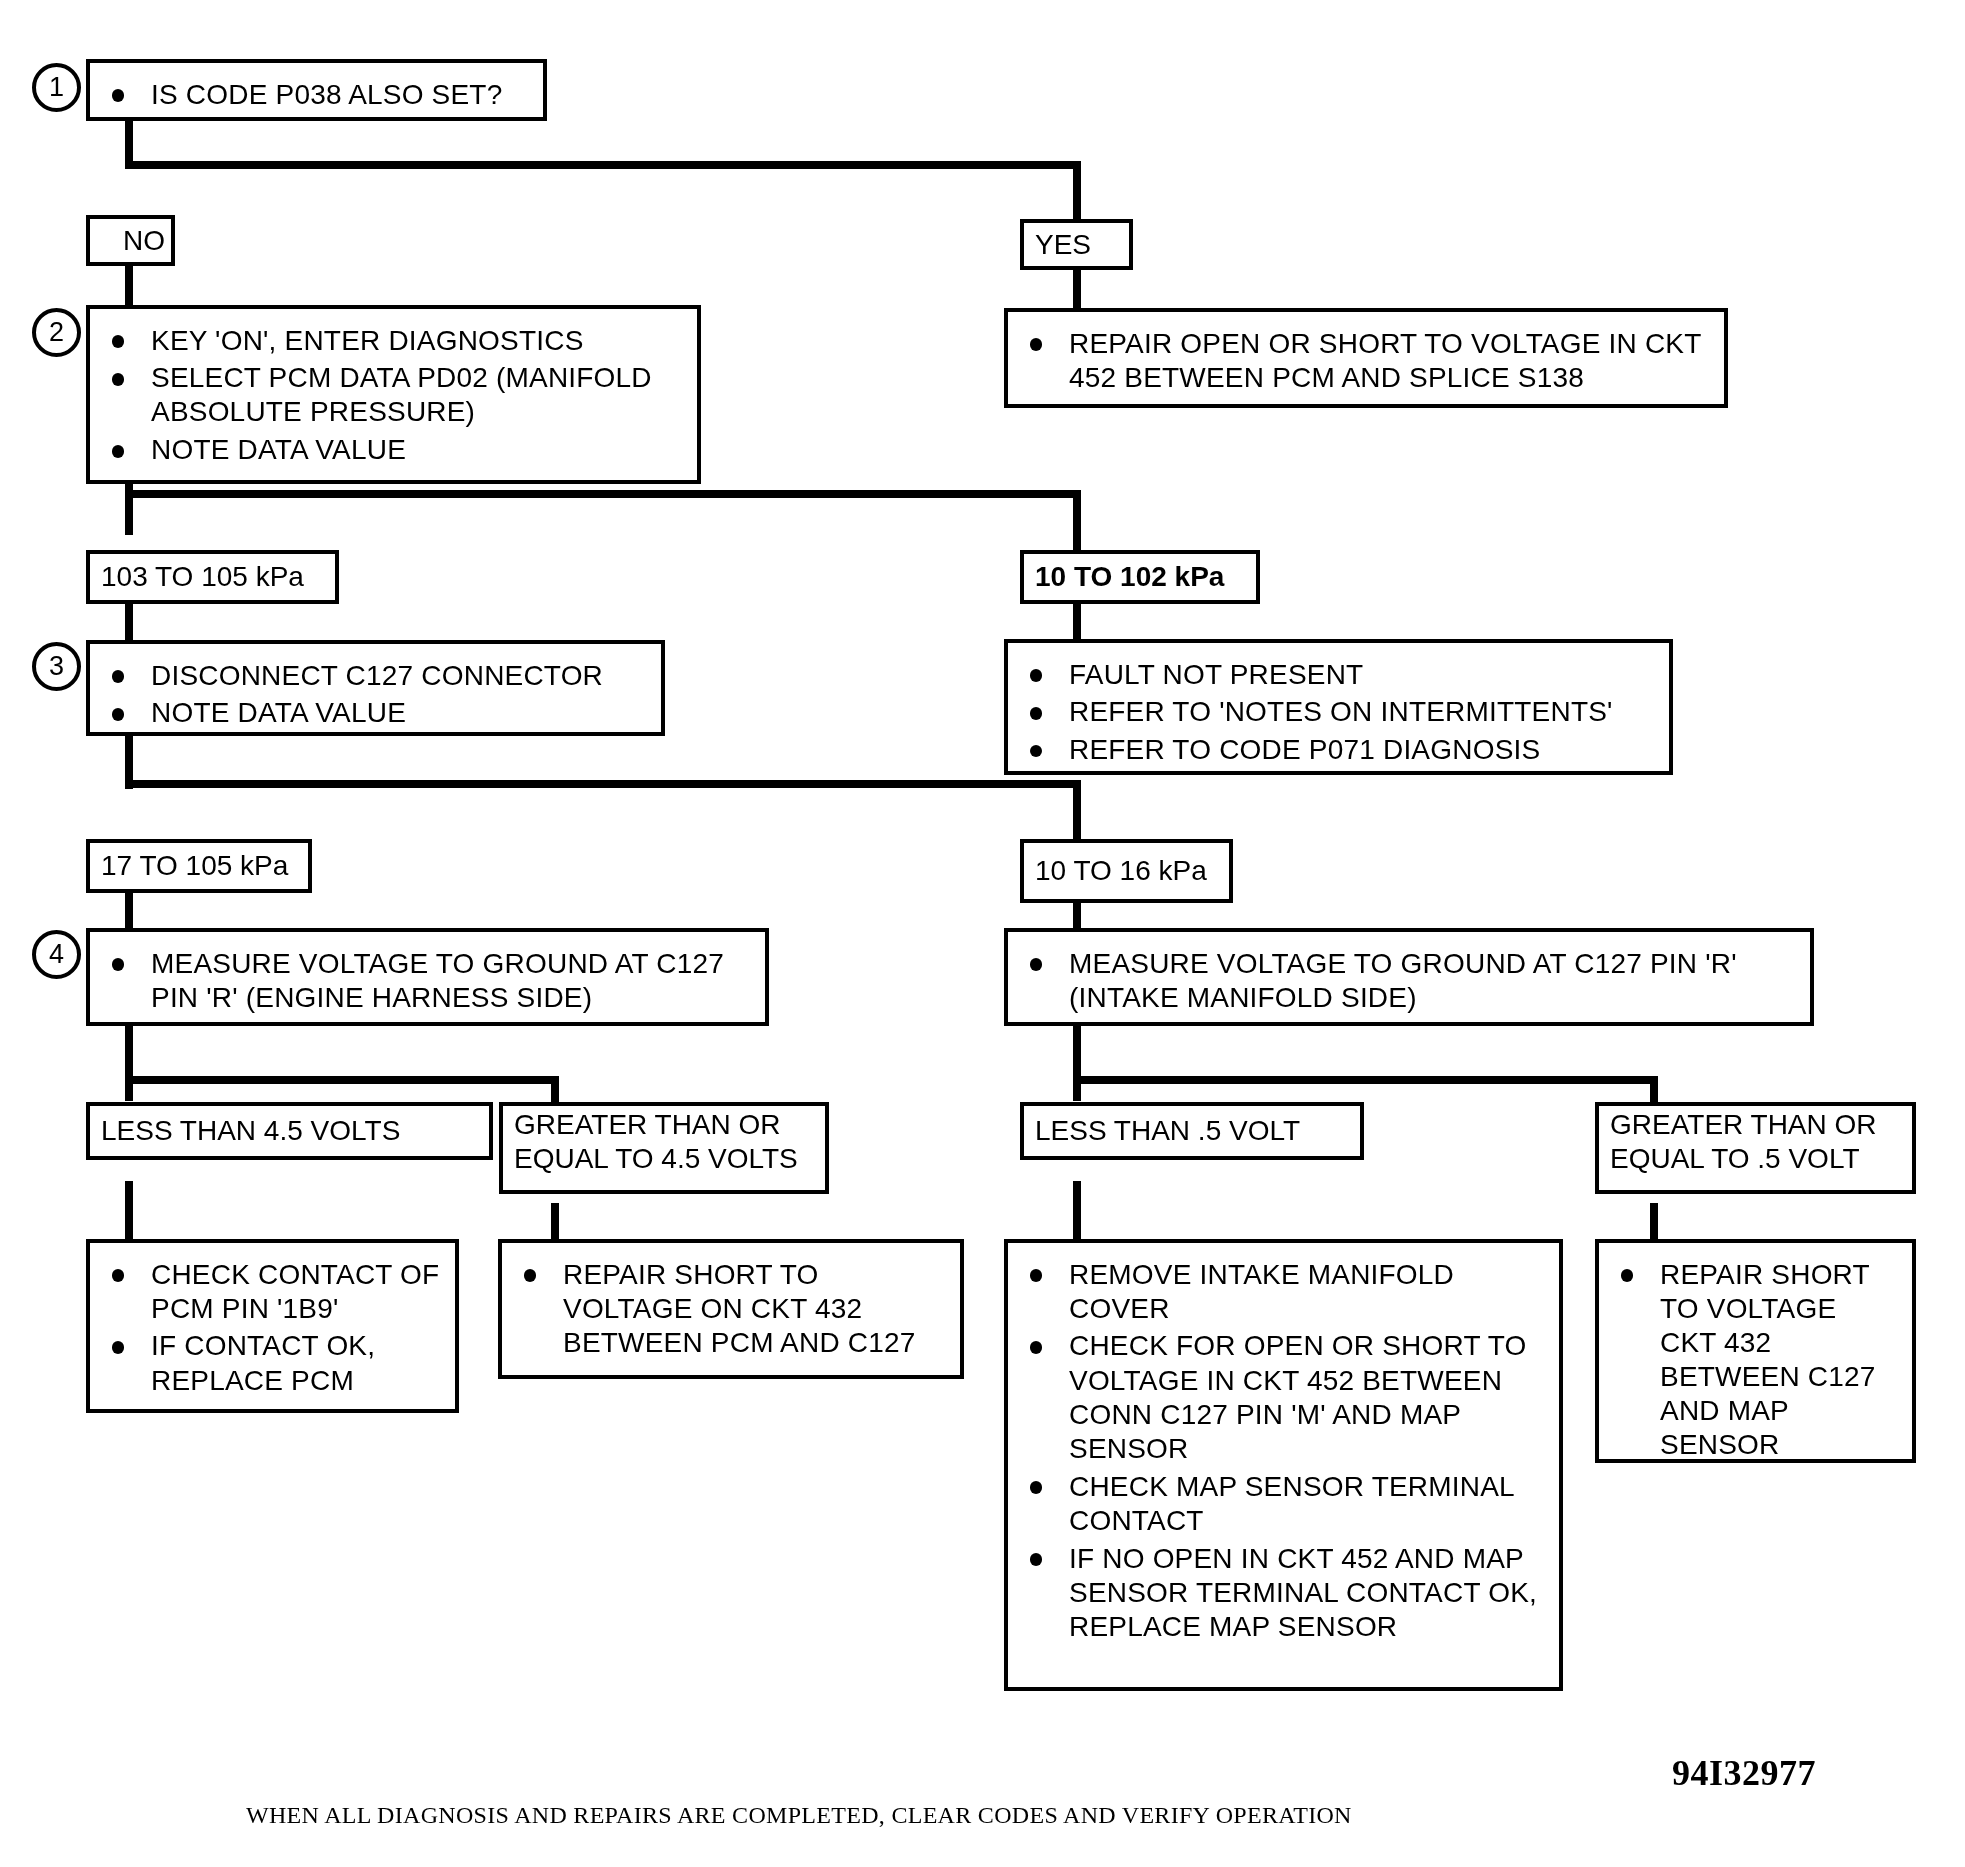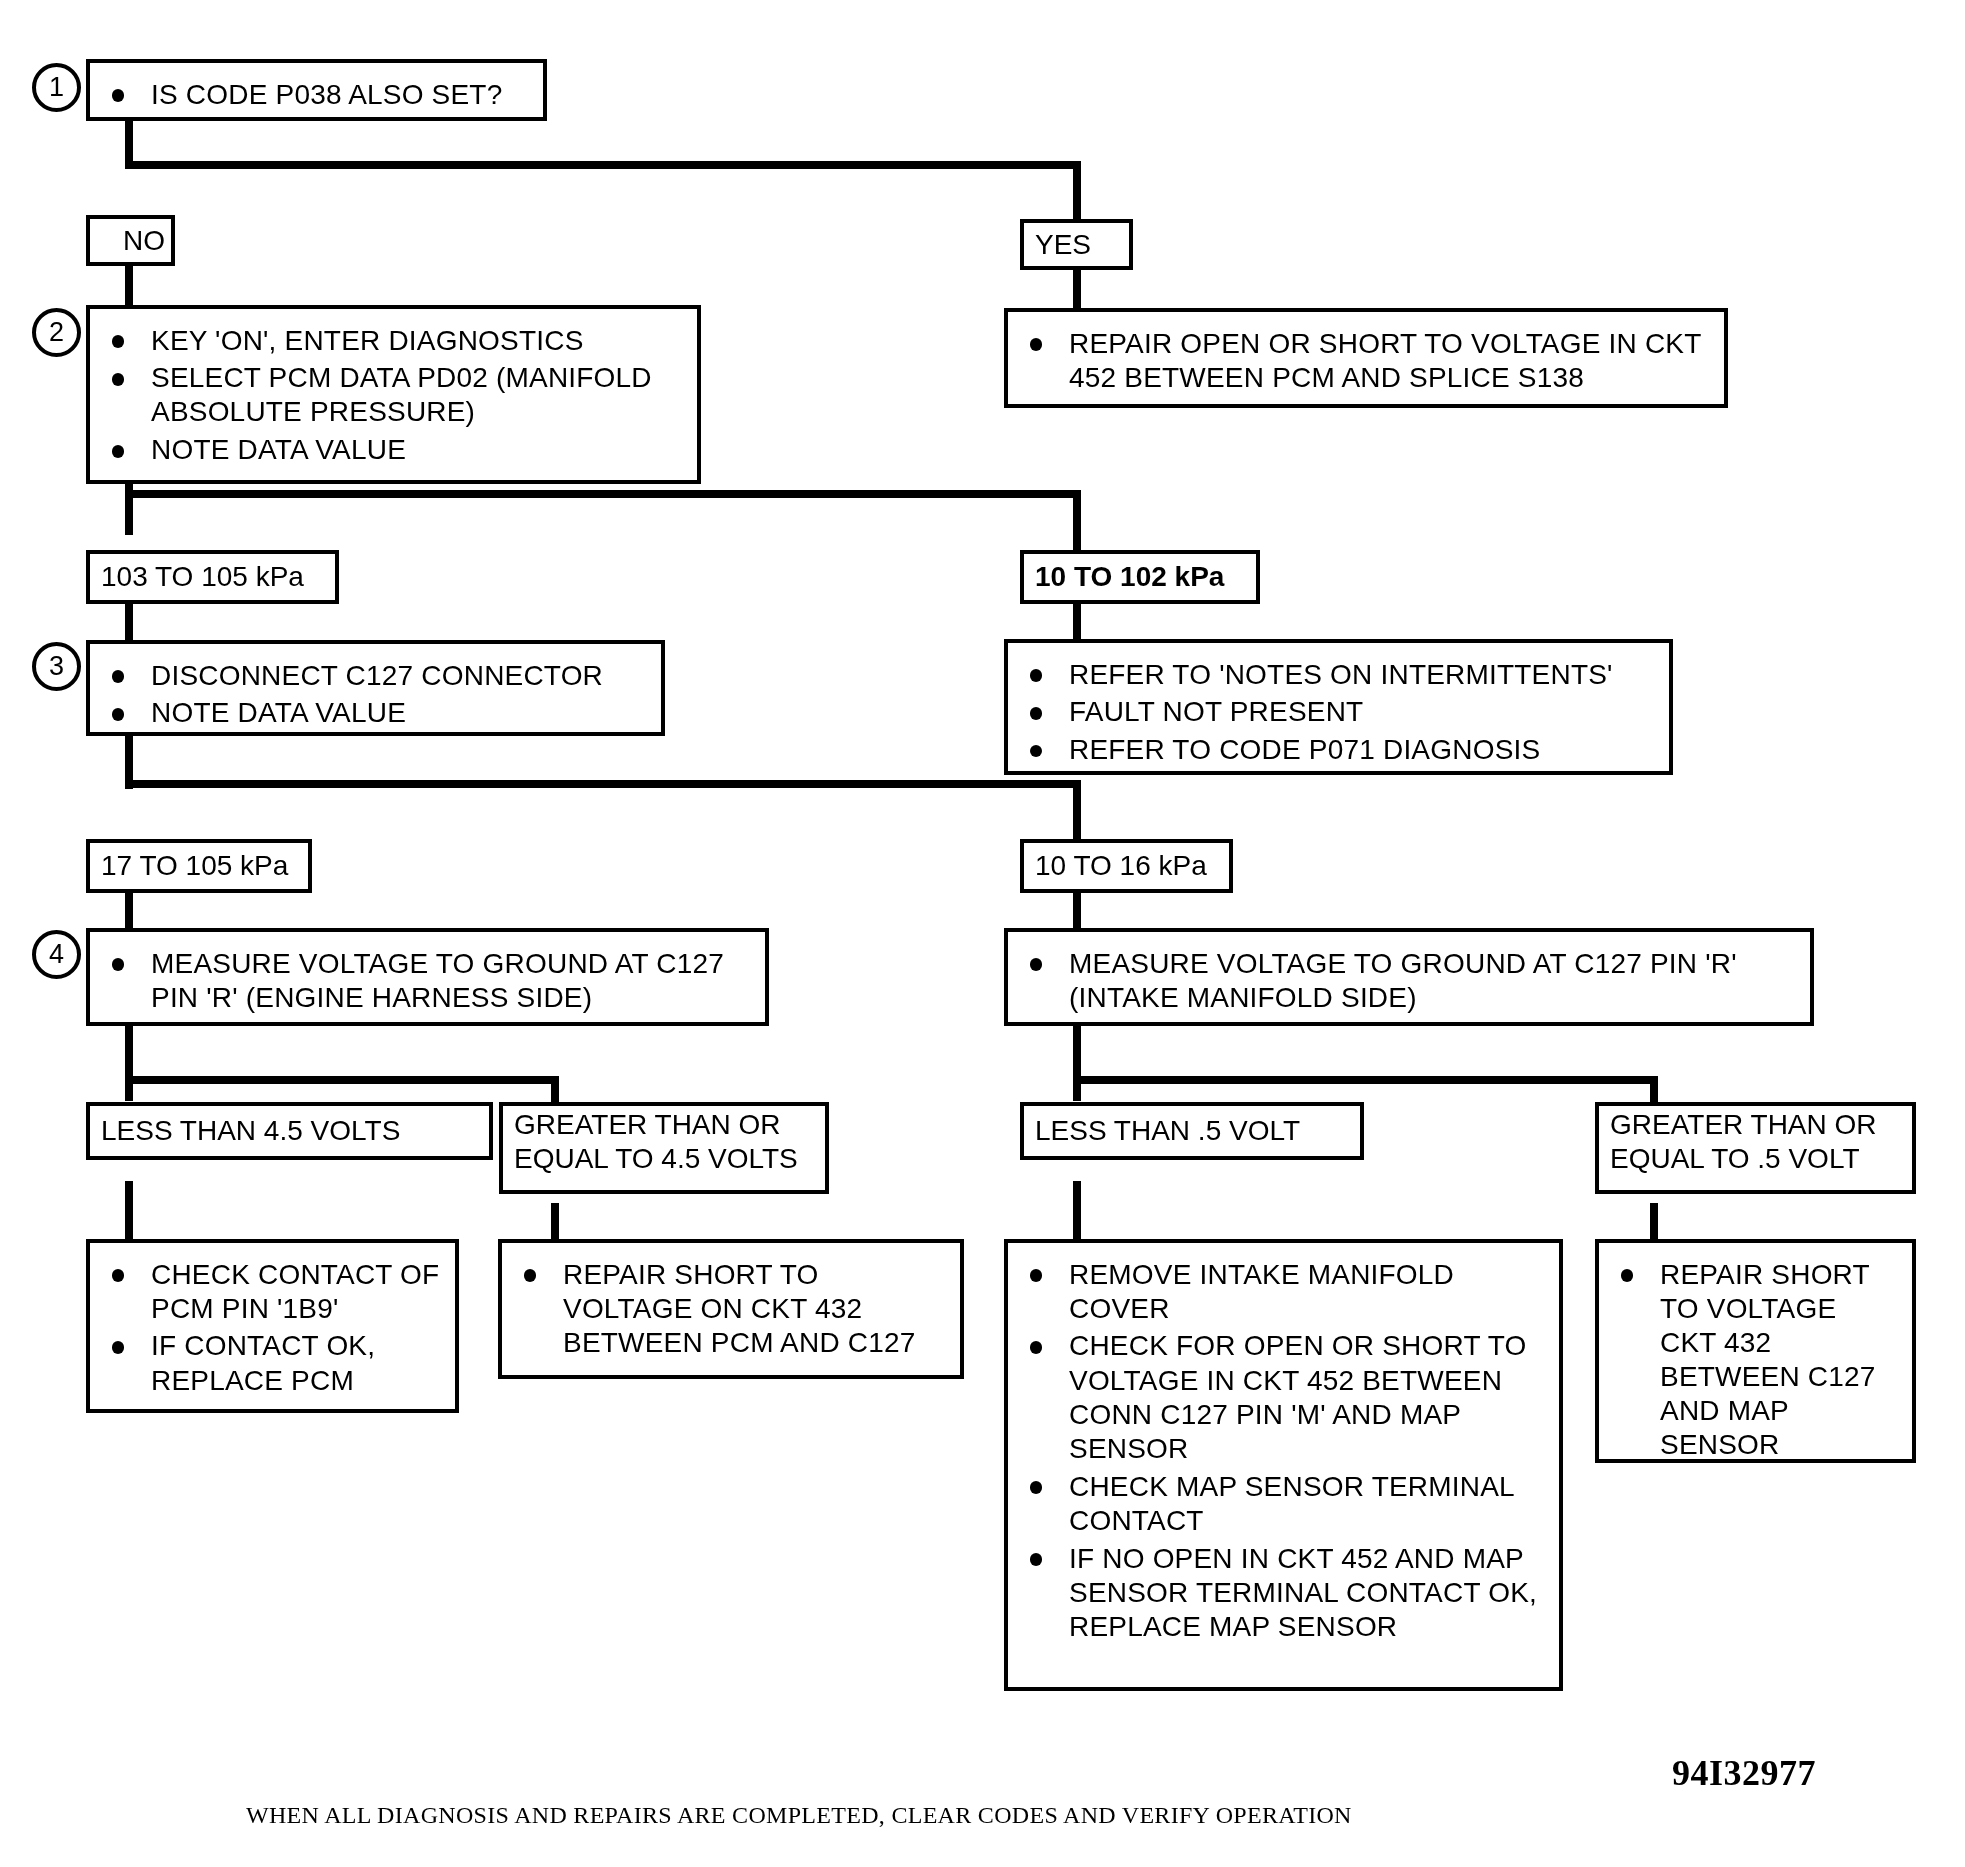--- a/index.html
+++ b/index.html
@@ -189,30 +189,30 @@
   </div>
   <div class="box pad" style="left:86px; top:640px; width:579px; height:96px;">
     <ul>
       <li>DISCONNECT C127 CONNECTOR</li>
       <li>NOTE DATA VALUE</li>
     </ul>
   </div>
 
   <div class="box pad" style="left:1004px; top:639px; width:669px; height:136px;">
     <ul>
+      <li>FAULT NOT PRESENT</li>
       <li>REFER TO 'NOTES ON INTERMITTENTS'</li>
-      <li>FAULT NOT PRESENT</li>
       <li>REFER TO CODE P071 DIAGNOSIS</li>
     </ul>
   </div>
 
   <div class="lbl" style="left:86px; top:839px; width:226px; height:54px;">
     <span>17 TO 105 kPa</span>
   </div>
-  <div class="lbl" style="left:1020px; top:839px; width:213px; height:54px;">
+  <div class="lbl" style="left:1020px; top:839px; width:213px; height:64px;">
     <span>10 TO 16 kPa</span>
   </div>
 
   <div class="step-circle" style="left:32px; top:930px;">
     <span>4</span>
   </div>
   <div class="box pad" style="left:86px; top:928px; width:683px; height:98px;">
     <ul>
       <li>MEASURE VOLTAGE TO GROUND AT C127 PIN 'R' (ENGINE HARNESS SIDE)</li>
     </ul>

